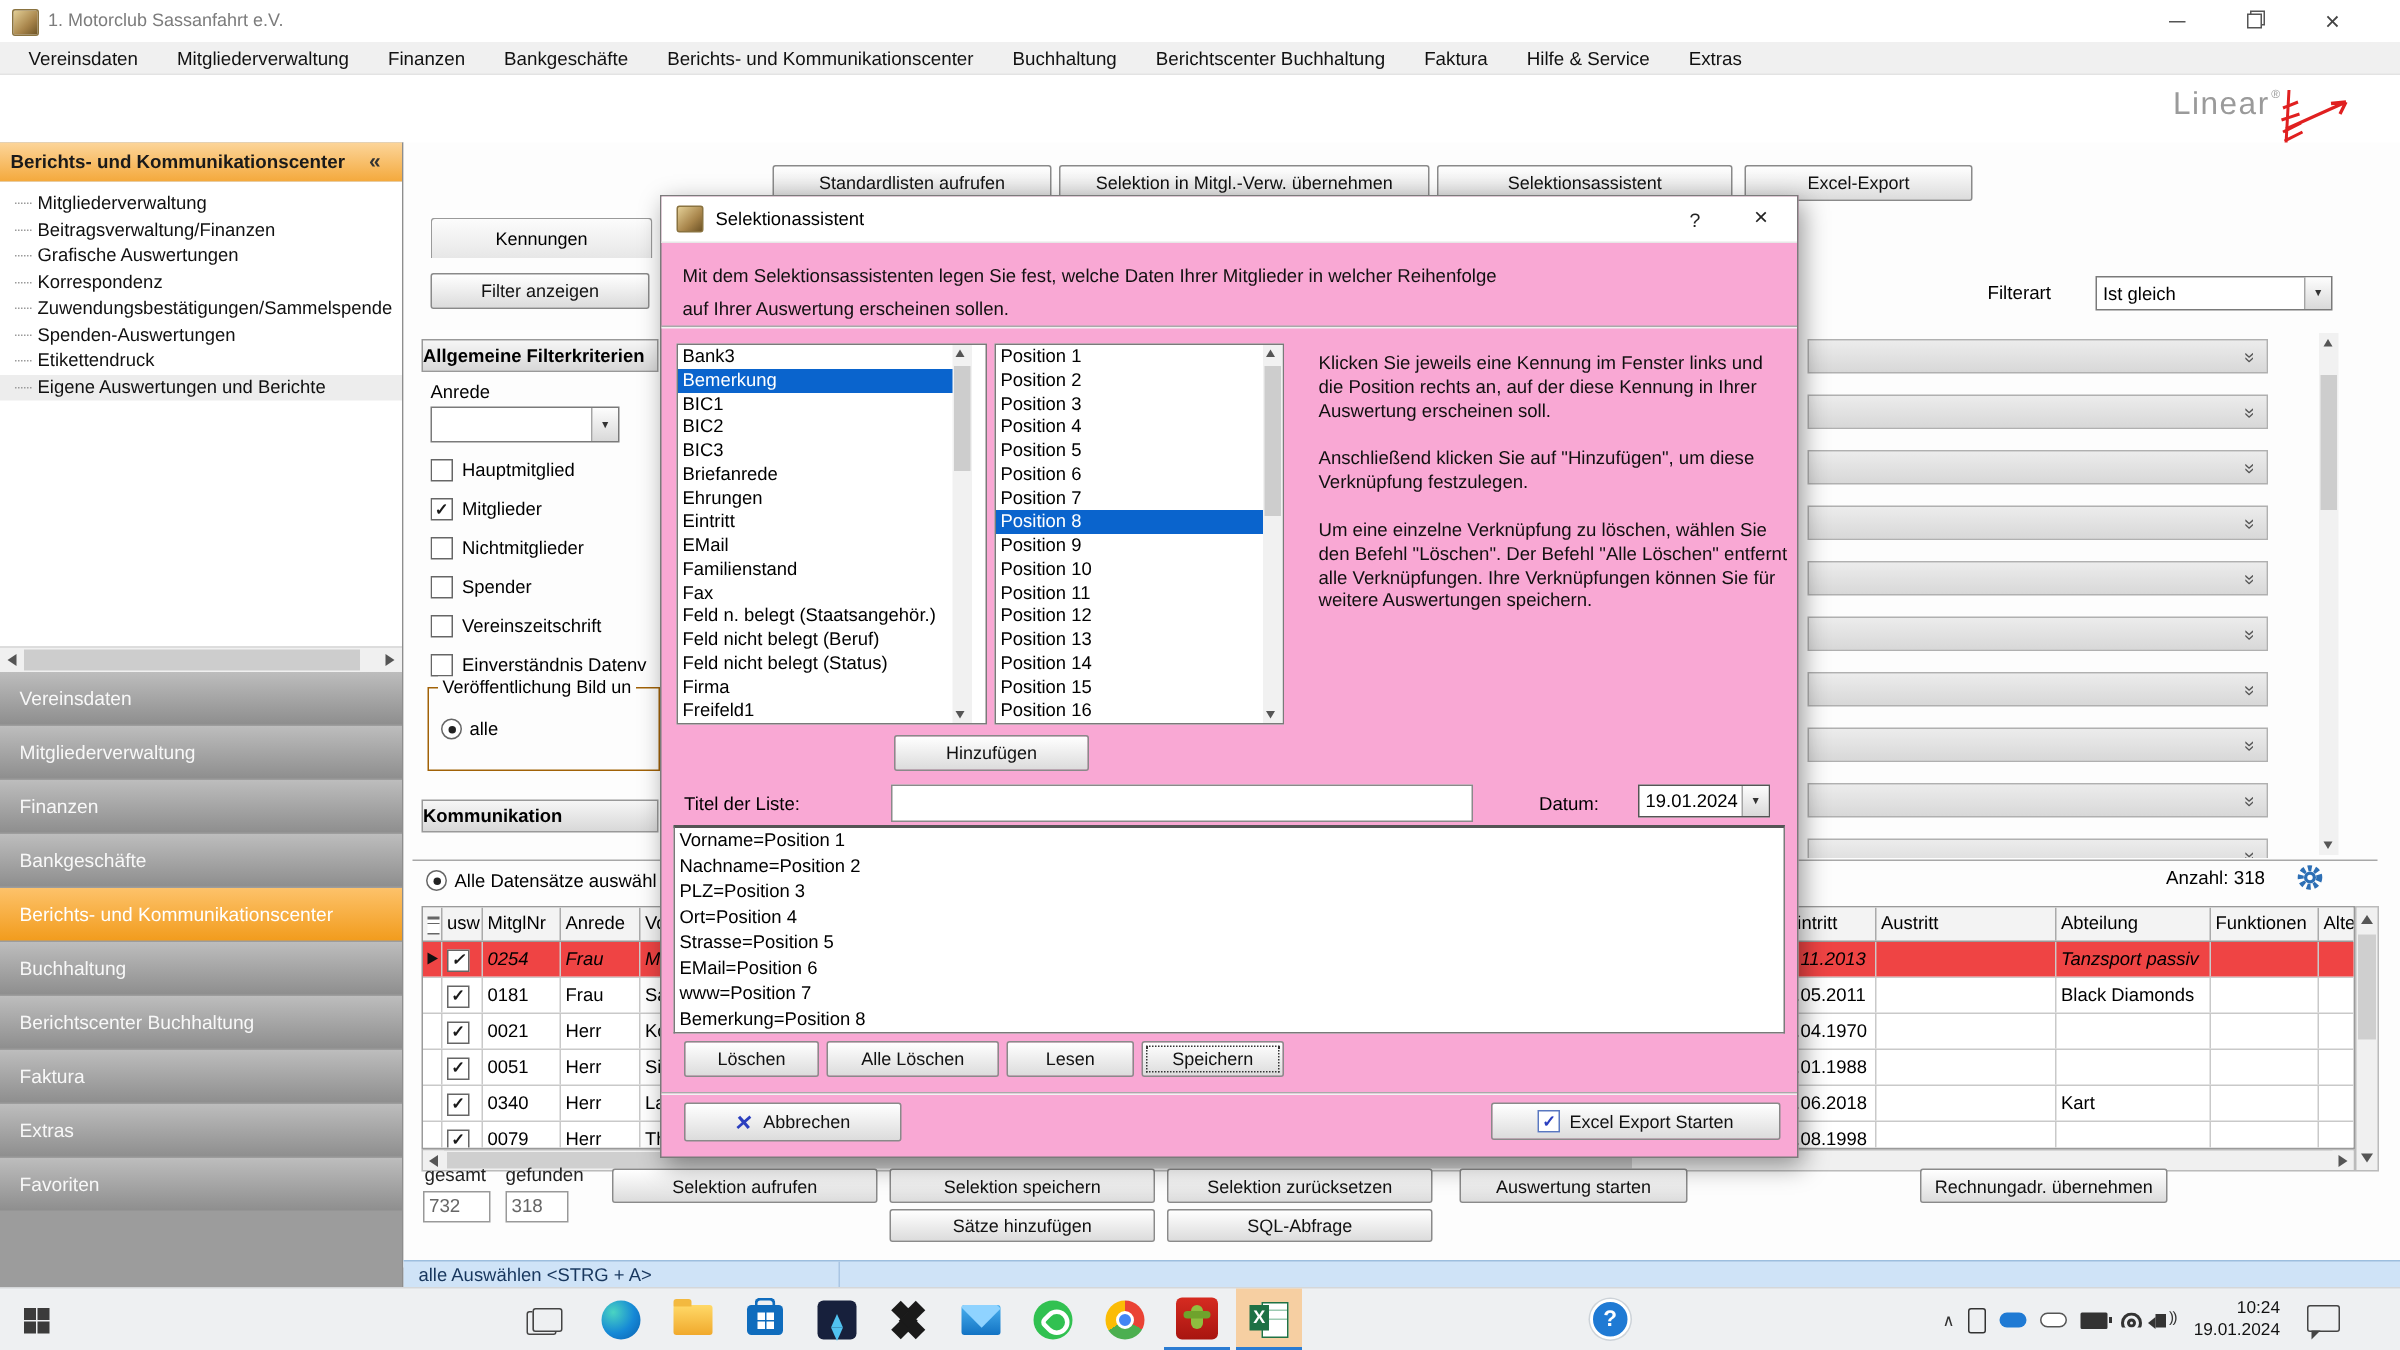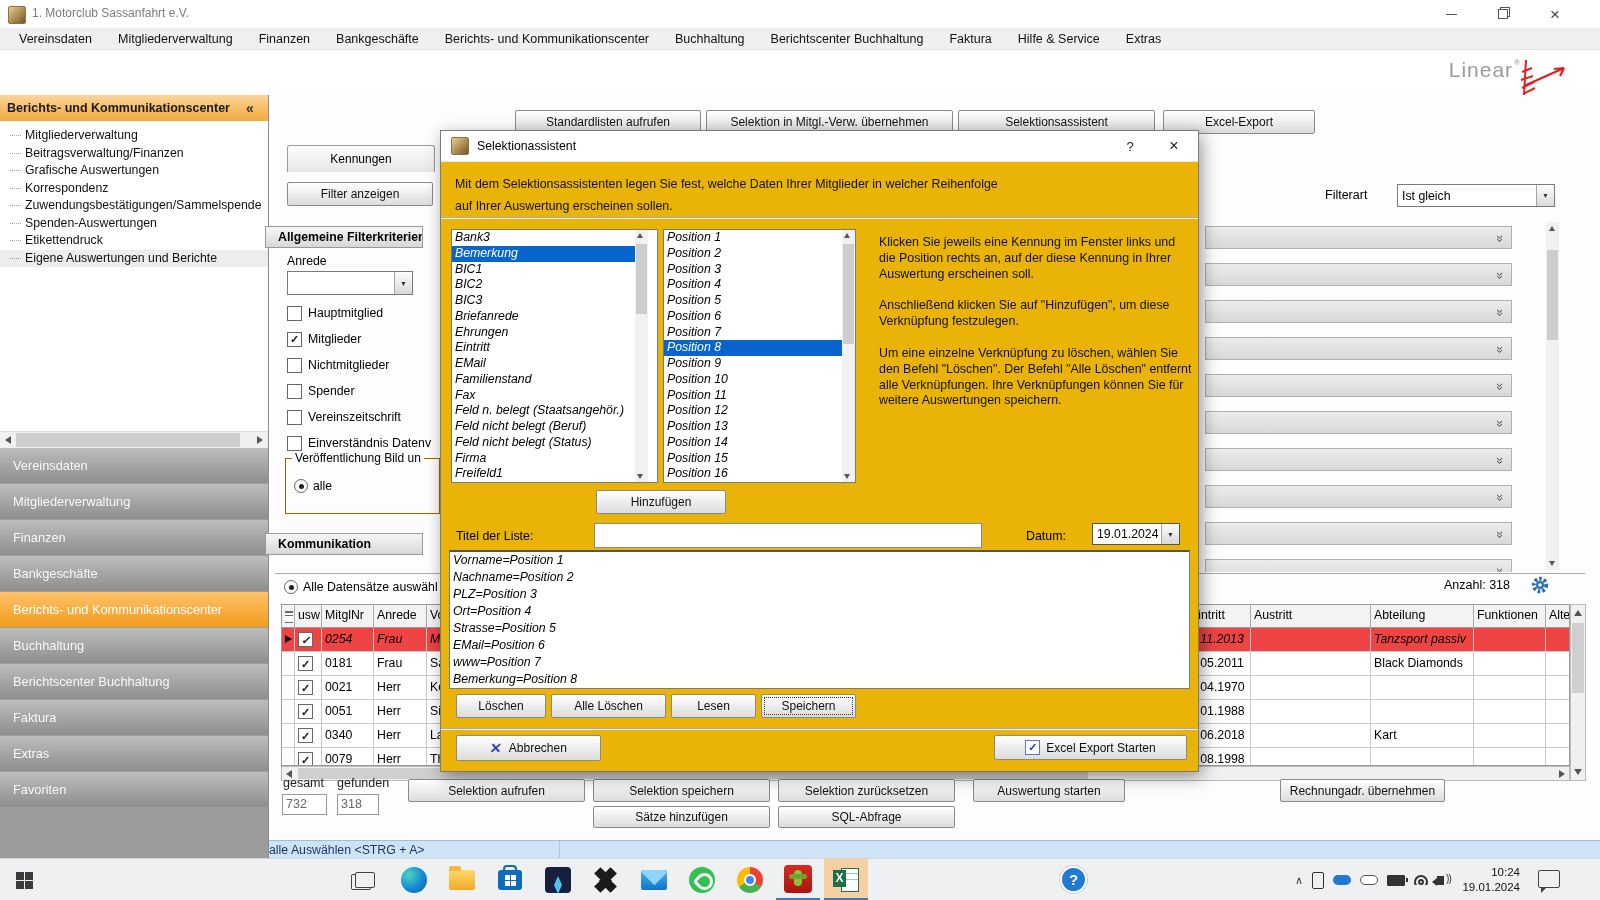--- a/index.html
+++ b/index.html
@@ -58,22 +58,22 @@
        display:flex;align-items:center;justify-content:center;font-size:12px;color:#111;box-sizing:border-box;white-space:nowrap;}
   
   #tb1{left:515px;top:110px;width:186px;height:24px;}
   #tb2{left:706px;top:110px;width:247px;height:24px;}
   #tb3{left:958px;top:110px;width:197px;height:24px;}
   #tb4{left:1163px;top:110px;width:152px;height:24px;}
 
   
   #tab-kennungen{left:287px;top:145px;width:146px;height:26px;background:linear-gradient(#fcfcfc,#e7e7e7);border:1px solid #9a9a9a;border-bottom:none;border-radius:3px 3px 0 0;display:flex;align-items:center;justify-content:center;font-size:12px;}
   #btn-filter{left:287px;top:182px;width:146px;height:24px;}
-  .sect-hdr{position:absolute;left:265px;width:158px;height:22px;background:linear-gradient(#f6f6f6,#d8d8d8);border:1px solid #999;
-     font-weight:bold;font-size:12.3px;display:flex;align-items:center;padding-left:12px;box-sizing:border-box;white-space:nowrap;overflow:hidden;}
+  .sect-hdr{position:absolute;left:281px;width:158px;height:22px;background:linear-gradient(#f6f6f6,#d8d8d8);border:1px solid #999;
+     font-weight:bold;font-size:12.3px;display:flex;align-items:center;padding-left:0;box-sizing:border-box;white-space:nowrap;overflow:hidden;}
   #hdr-allg{top:226px;} #hdr-komm{top:533px;}
   #lbl-anrede{left:287px;top:254px;font-size:12.3px;}
   .combo{position:absolute;background:#fff;border:1px solid #7a7a7a;box-sizing:border-box;display:flex;align-items:center;font-size:12.3px;}
   .combo .cval{flex:1;padding-left:4px;white-space:nowrap;overflow:hidden;}
   .combo .carr{width:17px;align-self:stretch;background:linear-gradient(#fdfdfd,#d9d9d9);border-left:1px solid #a5a5a5;display:flex;align-items:center;justify-content:center;}
   .combo .carr::before{content:"▼";font-size:7px;color:#333;}
   #combo-anrede{left:287px;top:271px;width:126px;height:24px;}
   #checklist{left:287px;top:300px;position:absolute;width:152px;}
   .chk-row{height:26px;display:flex;align-items:center;white-space:nowrap;overflow:hidden;}
   .chk{width:13px;height:13px;border:1px solid #666;background:#fff;display:inline-flex;align-items:center;justify-content:center;font-size:11px;color:#1a1a1a;flex:none;}
@@ -120,34 +120,34 @@
   #box-gesamt{left:282px;top:794px;width:45px;}
   #box-gefunden{left:337px;top:794px;width:42px;}
   #bb1{left:408px;top:779px;width:177px;height:23px;}
   #bb2{left:593px;top:779px;width:177px;height:23px;}
   #bb3{left:778px;top:779px;width:177px;height:23px;}
   #bb4{left:973px;top:779px;width:152px;height:23px;}
   #bb5{left:593px;top:806px;width:177px;height:22px;}
   #bb6{left:778px;top:806px;width:177px;height:22px;}
   #bb7{left:1280px;top:779px;width:165px;height:23px;}
   #statusbar{left:269px;top:840px;width:1331px;height:18px;background:#cfe3f7;border-top:1px solid #9dbede;display:flex;align-items:center;}
-  #status-text{font-size:12.3px;color:#17365d;padding-left:0;}
+  #status-text{font-size:12.3px;color:#17365d;padding-left:10px;}
   #status-div{position:absolute;left:290px;top:0;height:18px;border-left:1px solid #aac6e4;}
 
   
-  #dialog{left:440px;top:130px;width:757px;height:640px;background:#eab308;border:1px solid #7b7b7b;box-shadow:3px 5px 16px rgba(0,0,0,.4);z-index:50;}
+  #dialog{left:440px;top:130px;width:757px;height:640px;background:#f9a8d4;border:1px solid #7b7b7b;box-shadow:3px 5px 16px rgba(0,0,0,.4);z-index:50;}
   #dlg-titlebar{left:0;top:0;width:100%;height:30px;position:absolute;background:#fff;border-bottom:1px solid #e8e8e8;display:flex;align-items:center;}
   #dlg-icon{width:16px;height:16px;margin-left:10px;border-radius:2px;background:linear-gradient(135deg,#e3cf96,#a8854b 60%,#6e5426);border:1px solid #8a7340;}
   #dlg-title{font-size:12.3px;margin-left:8px;flex:1;}
   #dlg-help{width:40px;text-align:center;font-size:13px;color:#222;}
   #dlg-close{width:48px;text-align:center;font-size:16px;color:#222;}
   #dlg-intro{position:absolute;left:14px;top:42px;font-size:12.4px;line-height:22px;color:#111;}
   #dlg-hr1{position:absolute;left:0;top:86px;width:100%;border-top:1px solid #a9a9a9;border-bottom:1px solid #f2f2f2;}
   .listbox{position:absolute;background:#fff;border:1px solid #7a7a7a;overflow:hidden;box-sizing:border-box;}
-  .listbox .li{height:15.75px;line-height:15.7px;font-size:12.3px;padding:0 3px;white-space:nowrap;overflow:hidden;font-style:italic;}
+  .listbox .li{height:15.75px;line-height:15.7px;font-size:12.3px;padding:0 3px;white-space:nowrap;overflow:hidden;}
   .listbox .li.sel{background:#0a64cd;color:#fff;}
   #lb-kennungen{left:10px;top:98px;width:207px;height:254px;padding-right:13px;}
   #lb-positions{left:222px;top:98px;width:193px;height:254px;padding-right:13px;}
   .lb-scroll{position:absolute;top:1px;right:1px;width:13px;bottom:1px;background:#f1f1f1;}
   .lb-thumb{position:absolute;left:1px;width:11px;background:#cdcdcd;}
   .lb-up{position:absolute;left:2px;top:3px;} .lb-dn{position:absolute;left:2px;bottom:3px;}
   .tri-u.sm{border-width:0 3.5px 5px 3.5px;} .tri-d.sm{border-width:5px 3.5px 0 3.5px;}
   #dlg-instr{position:absolute;left:438px;top:104px;width:316px;font-size:12.4px;line-height:15.8px;color:#101010;}
   #dlg-instr p{margin:0 0 16px 0;}
   #btn-hinzu{left:155px;top:359px;width:130px;height:24px;}

